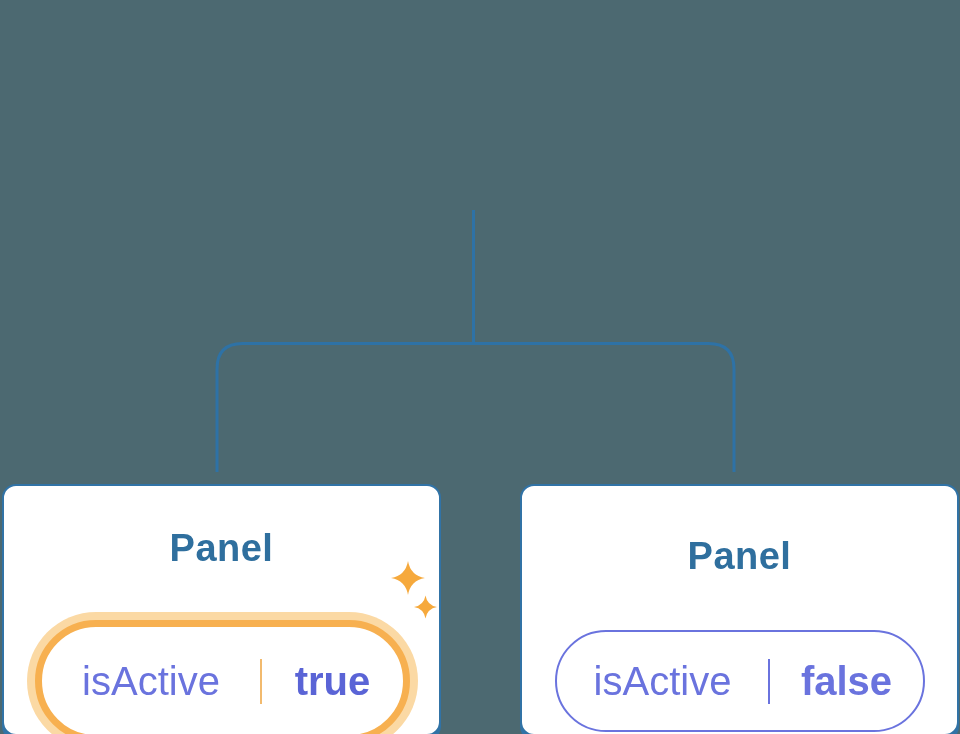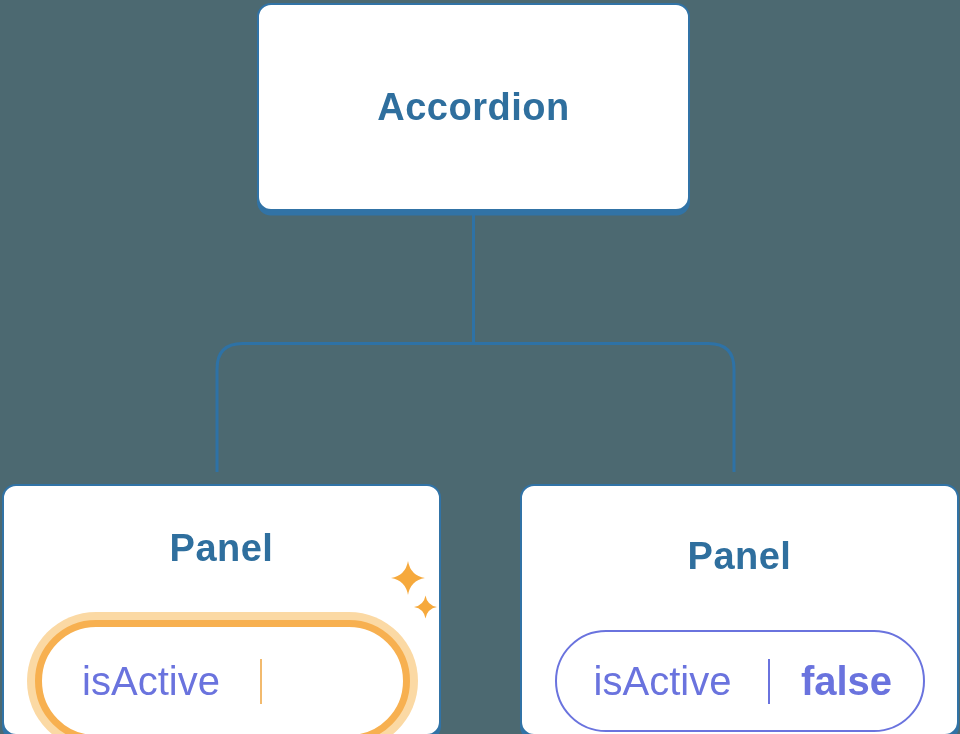--- a/index.html
+++ b/index.html
@@ -128,28 +128,26 @@
 </head>
 <body>
 
 <div class="stage">
 
   <svg class="connector-svg" viewBox="0 0 960 734" xmlns="http://www.w3.org/2000/svg" aria-hidden="true">
     <path d="M473.5 210 L473.5 343.5"></path>
     <path d="M217 472 L217 369 Q217 343.5 242.5 343.5 L708.5 343.5 Q734 343.5 734 369 L734 472"></path>
   </svg>
 
-  <div class="node node-root">
-    <div class="root-title">Accordion</div>
-  </div>
 
   <div class="node node-panel left">
     <div class="panel-title">Panel</div>
     <div class="state-pill highlighted">
       <div class="pill-cell name">isActive</div>
+      <div class="pill-cell value emph">true</div>
     </div>
     <svg class="sparkles" viewBox="0 0 50 62" xmlns="http://www.w3.org/2000/svg" aria-hidden="true">
       <path d="M18 2 Q20.5 16.5 35 19 Q20.5 21.5 18 36 Q15.5 21.5 1 19 Q15.5 16.5 18 2 Z"></path>
       <path d="M35.5 36.5 Q37.2 46.3 47 48 Q37.2 49.7 35.5 59.5 Q33.8 49.7 24 48 Q33.8 46.3 35.5 36.5 Z"></path>
     </svg>
   </div>
 
   <div class="node node-panel right">
     <div class="panel-title">Panel</div>
     <div class="state-pill plain">

